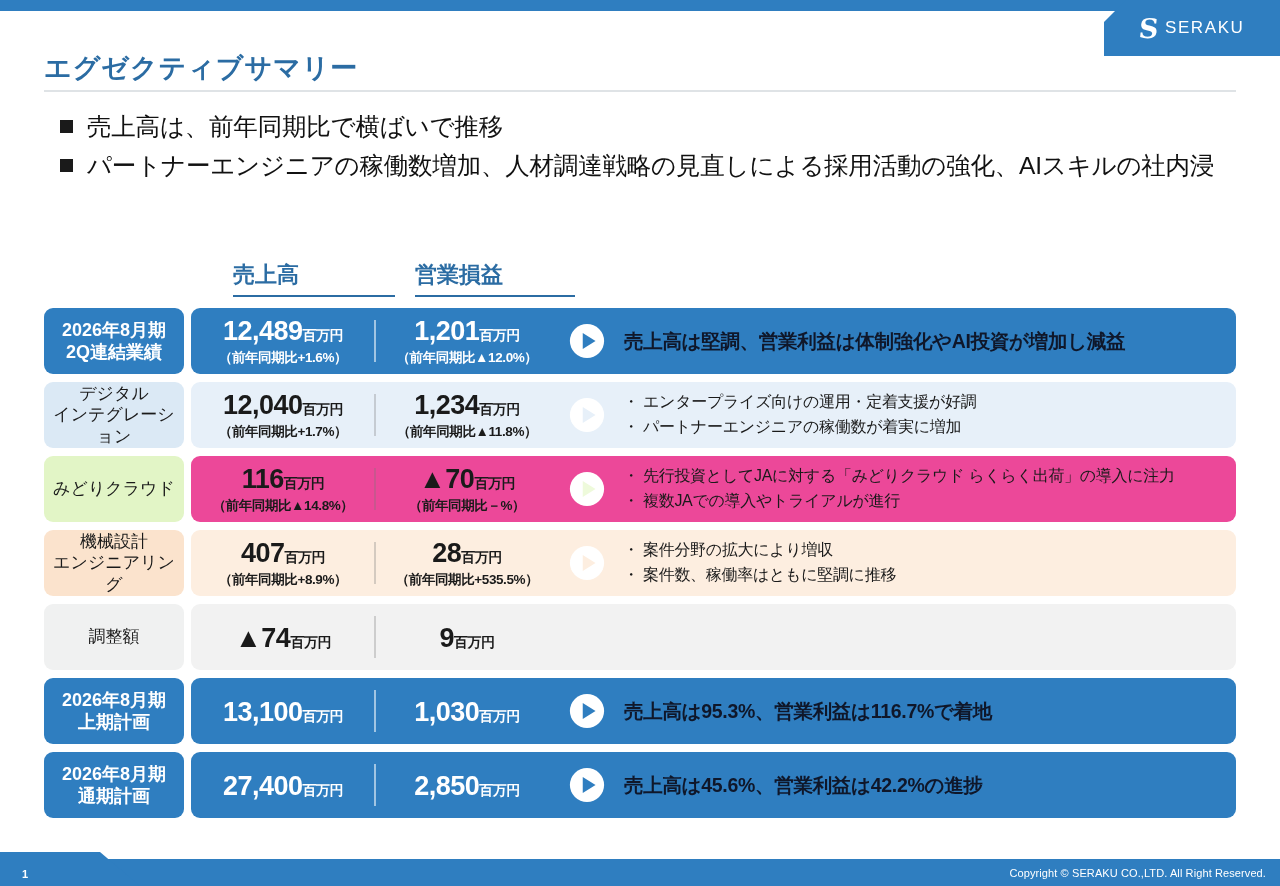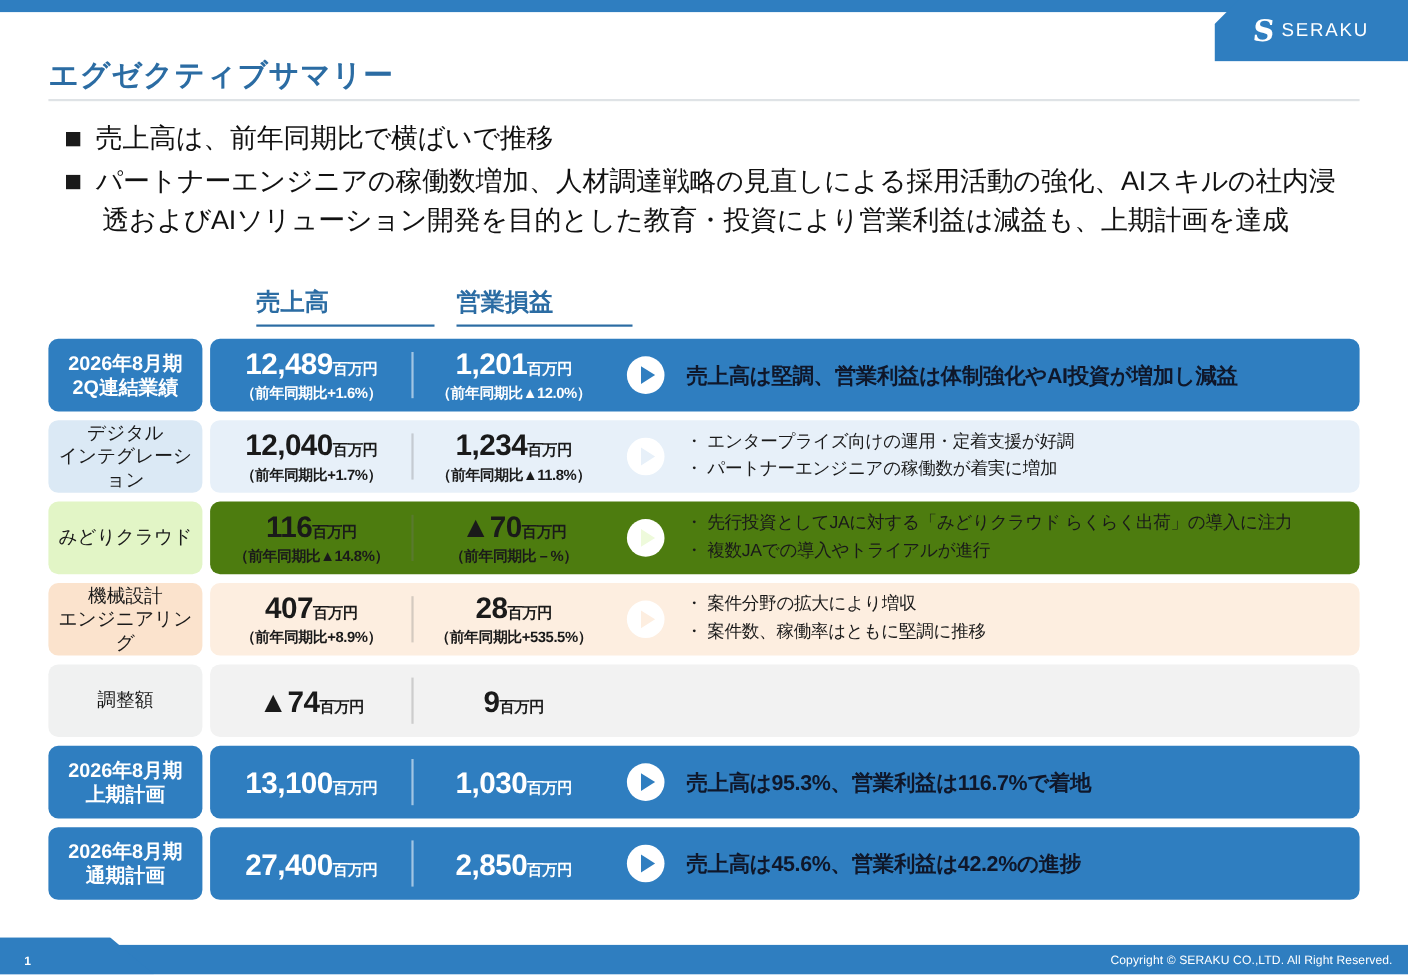--- a/index.html
+++ b/index.html
@@ -118,21 +118,21 @@
   .theme-blue .cat   { background: #2f7ec0; }
   .theme-blue .cat-label { color: #ffffff; font-weight: bold; font-size: 18px; }
   .theme-blue .body  { background: #2f7ec0; }
   .theme-blue .metric .big, .theme-blue .metric .sub { color: #ffffff; }
   .theme-blue .divider { background: rgba(255,255,255,0.55); }
 
   .theme-lightblue .cat  { background: #dbe9f5; }
   .theme-lightblue .body { background: #e7f0f9; }
 
   .theme-green .cat  { background: #e2f5c6; }
-  .theme-green .body { background: #4d7c0f; }
+  .theme-green .body { background: #ec4899; }
 
   .theme-peach .cat  { background: #fbe3cd; }
   .theme-peach .body { background: #fdeee0; }
 
   .theme-grey .cat  { background: #f0f1f1; }
   .theme-grey .body { background: #f2f2f2; }
 
   
   .footer {
     position: absolute; bottom: 0; left: 0; width: 1280px; height: 34px;
@@ -174,21 +174,20 @@
     <div class="bullet-row">
       <div class="bullet-sq"></div>
       <div class="bullet-text">
         <span>売上高は、前年同期比で横ばいで推移</span>
       </div>
     </div>
     <div class="bullet-row">
       <div class="bullet-sq"></div>
       <div class="bullet-text">
         <span>パートナーエンジニアの稼働数増加、人材調達戦略の見直しによる採用活動の強化、AIスキルの社内浸</span>
-        <span class="l2">透およびAIソリューション開発を目的とした教育・投資により営業利益は減益も、上期計画を達成</span>
       </div>
     </div>
   </div>
 
   <div class="col-heads">
     <div class="col-head revenue">売上高</div>
     <div class="col-head profit">営業損益</div>
   </div>
 
   <div class="table">

